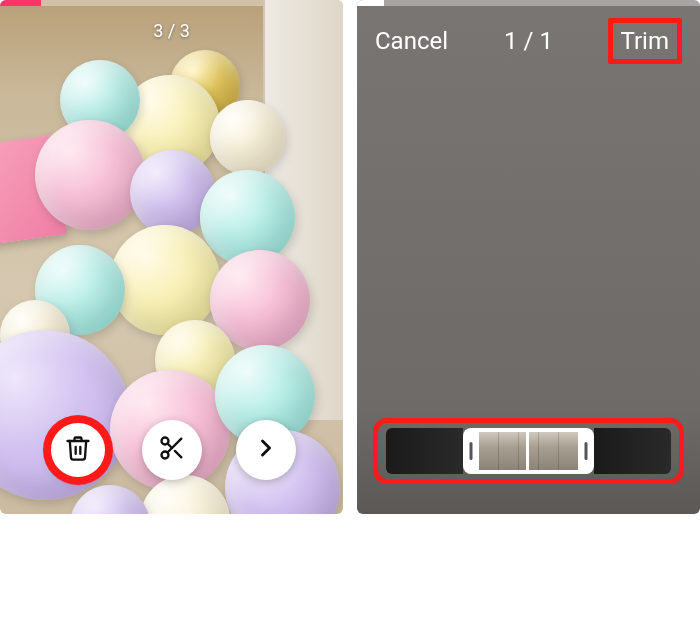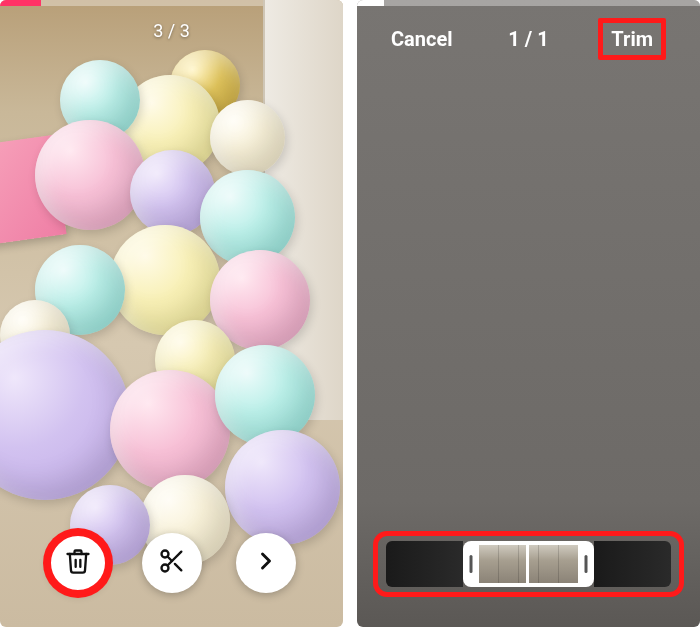--- a/index.html
+++ b/index.html
@@ -7,21 +7,21 @@
     width: 700px;
     height: 637px;
     background: #fff;
     font-family: -apple-system, BlinkMacSystemFont, "Segoe UI", Roboto, Helvetica, Arial, sans-serif;
     display: flex;
     gap: 14px;
     padding: 0;
   }
   .screen {
     position: relative;
-    height: 627px;
+    height: 514px;
     border-radius: 6px;
     overflow: hidden;
     flex: 1 1 0;
   }
   
   .left-screen {
     background: linear-gradient(180deg, #b89f78 0%, #c9b899 18%, #d6c8b0 55%, #cbbba1 100%);
   }
   .progress-bar {
     position: absolute;
@@ -109,24 +109,23 @@
     height: 100%;
     background: #ffffff;
   }
   .topbar {
     position: absolute;
     top: 18px;
     left: 0; right: 0;
     display: flex;
     align-items: center;
     justify-content: space-between;
-    padding: 0 34px;
+    padding: 0 18px;
     color: #fff;
-    font-size: 20px;
-    font-weight: bold;
+    font-size: 24px;
   }
   .topbar .counter-text-r {
     position: absolute;
     left: 50%;
     transform: translateX(-50%);
   }
   .highlight-box {
     border: 5px solid #ff1a1a;
     border-radius: 2px;
     padding: 4px 8px;

